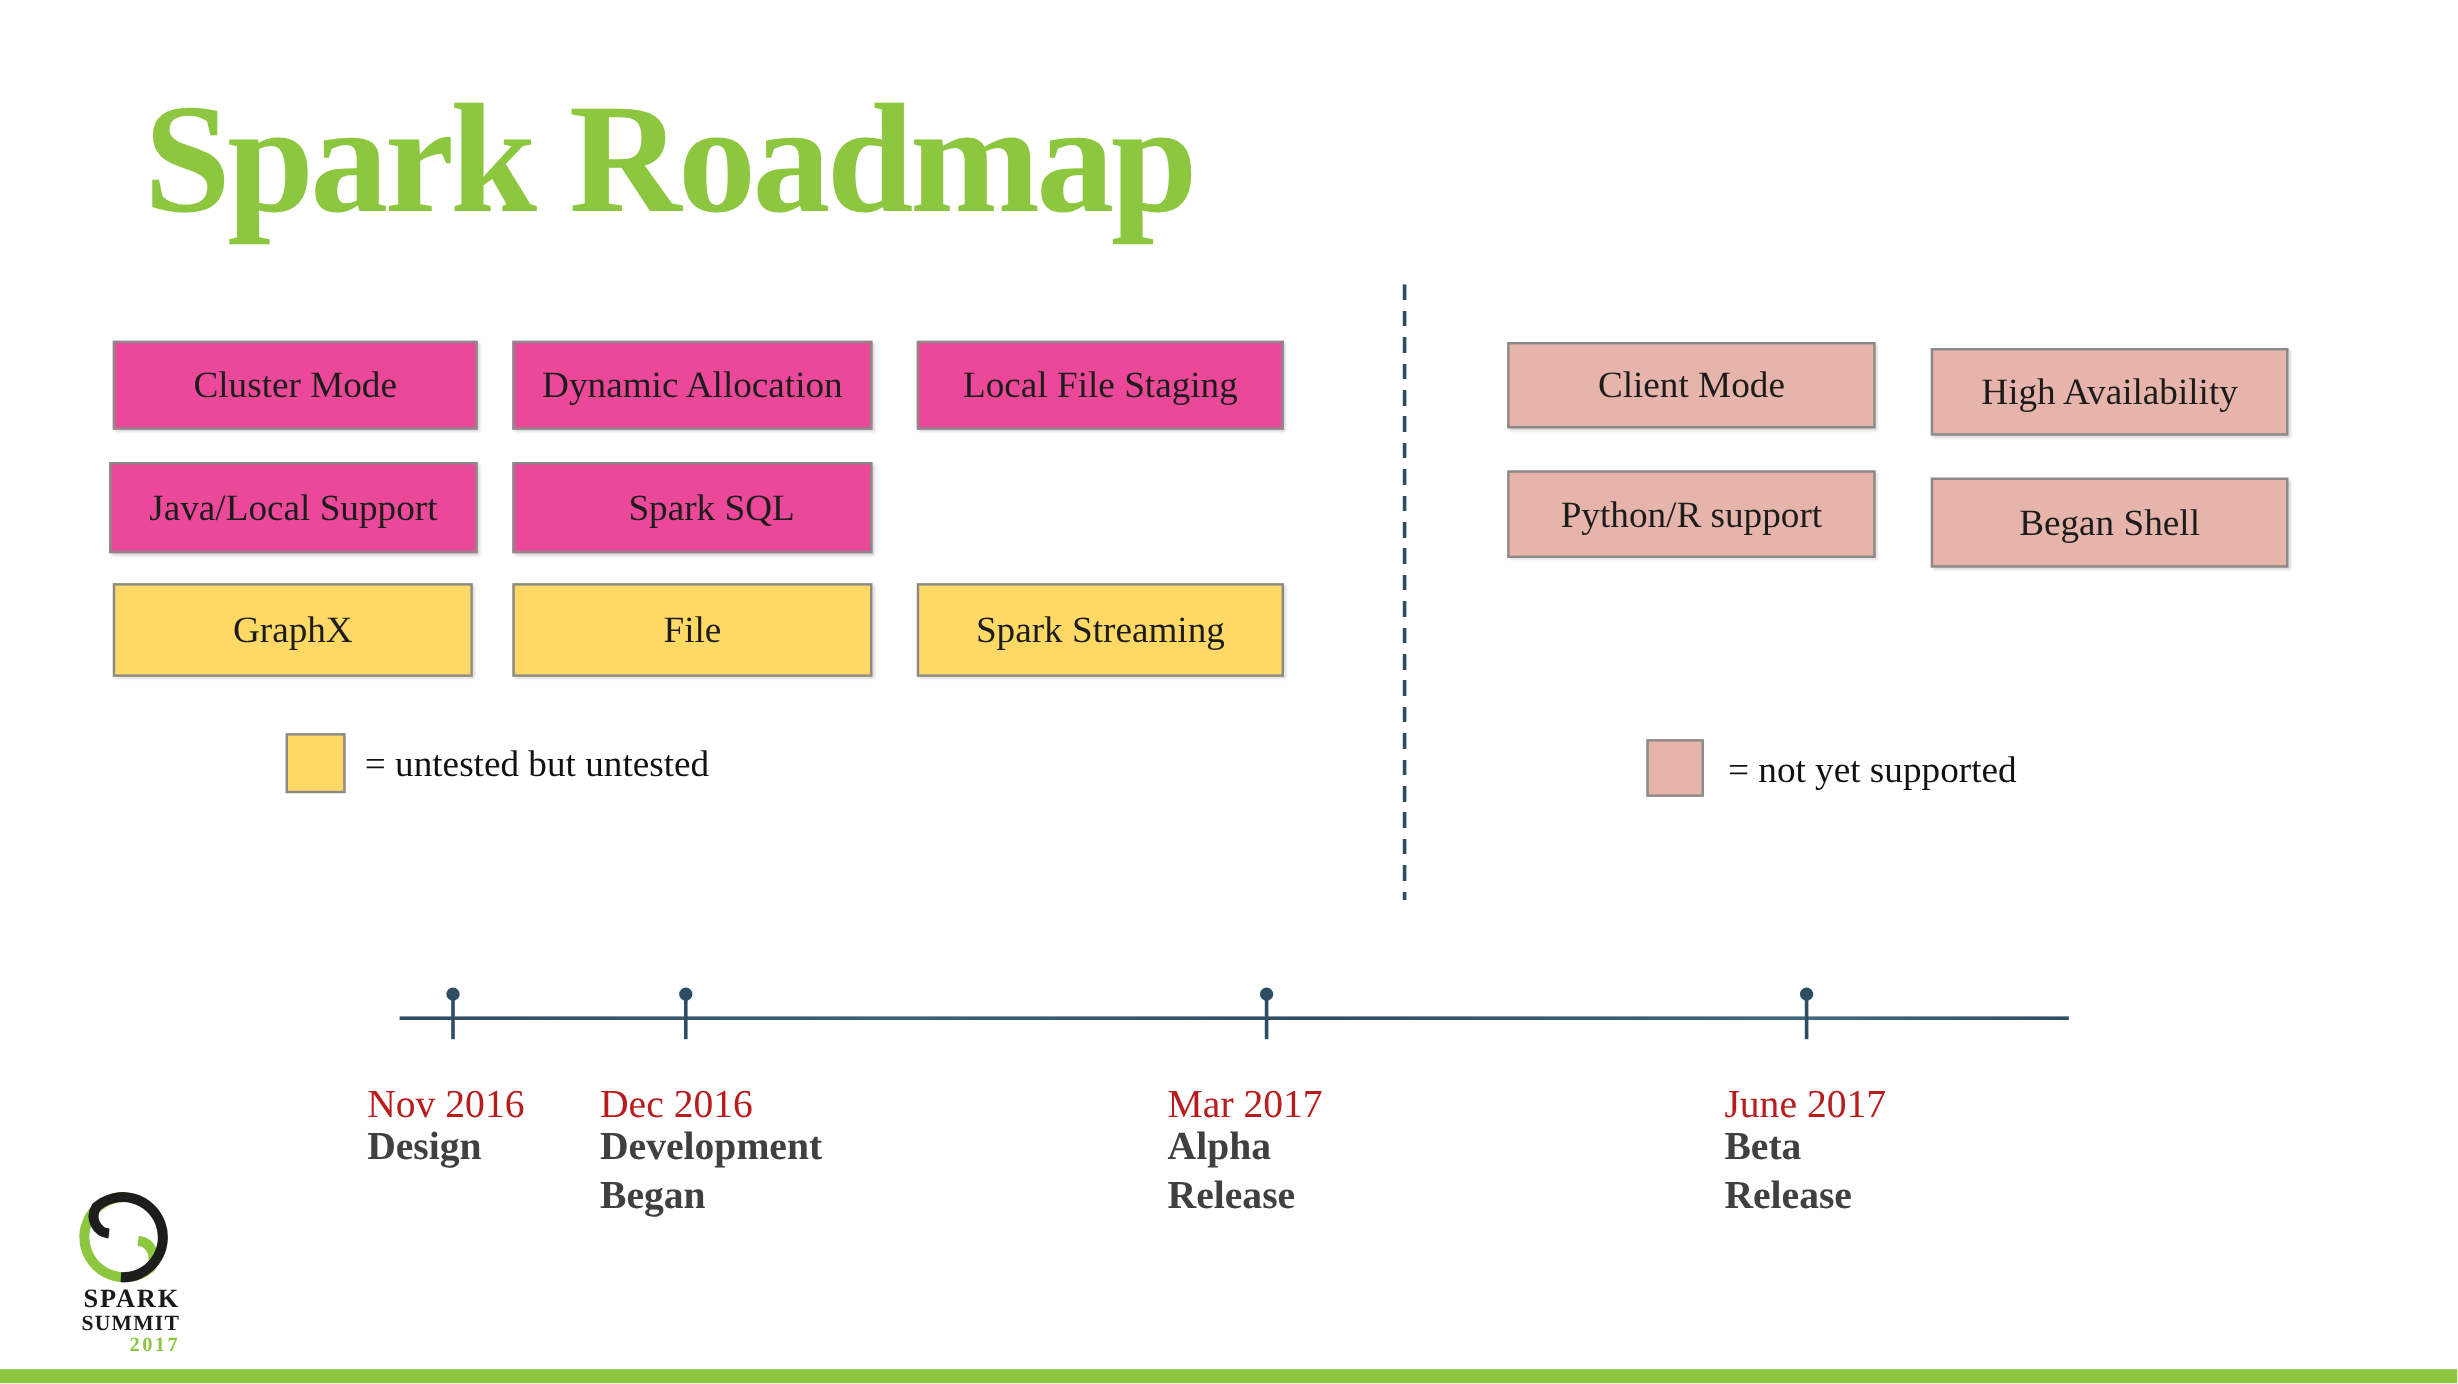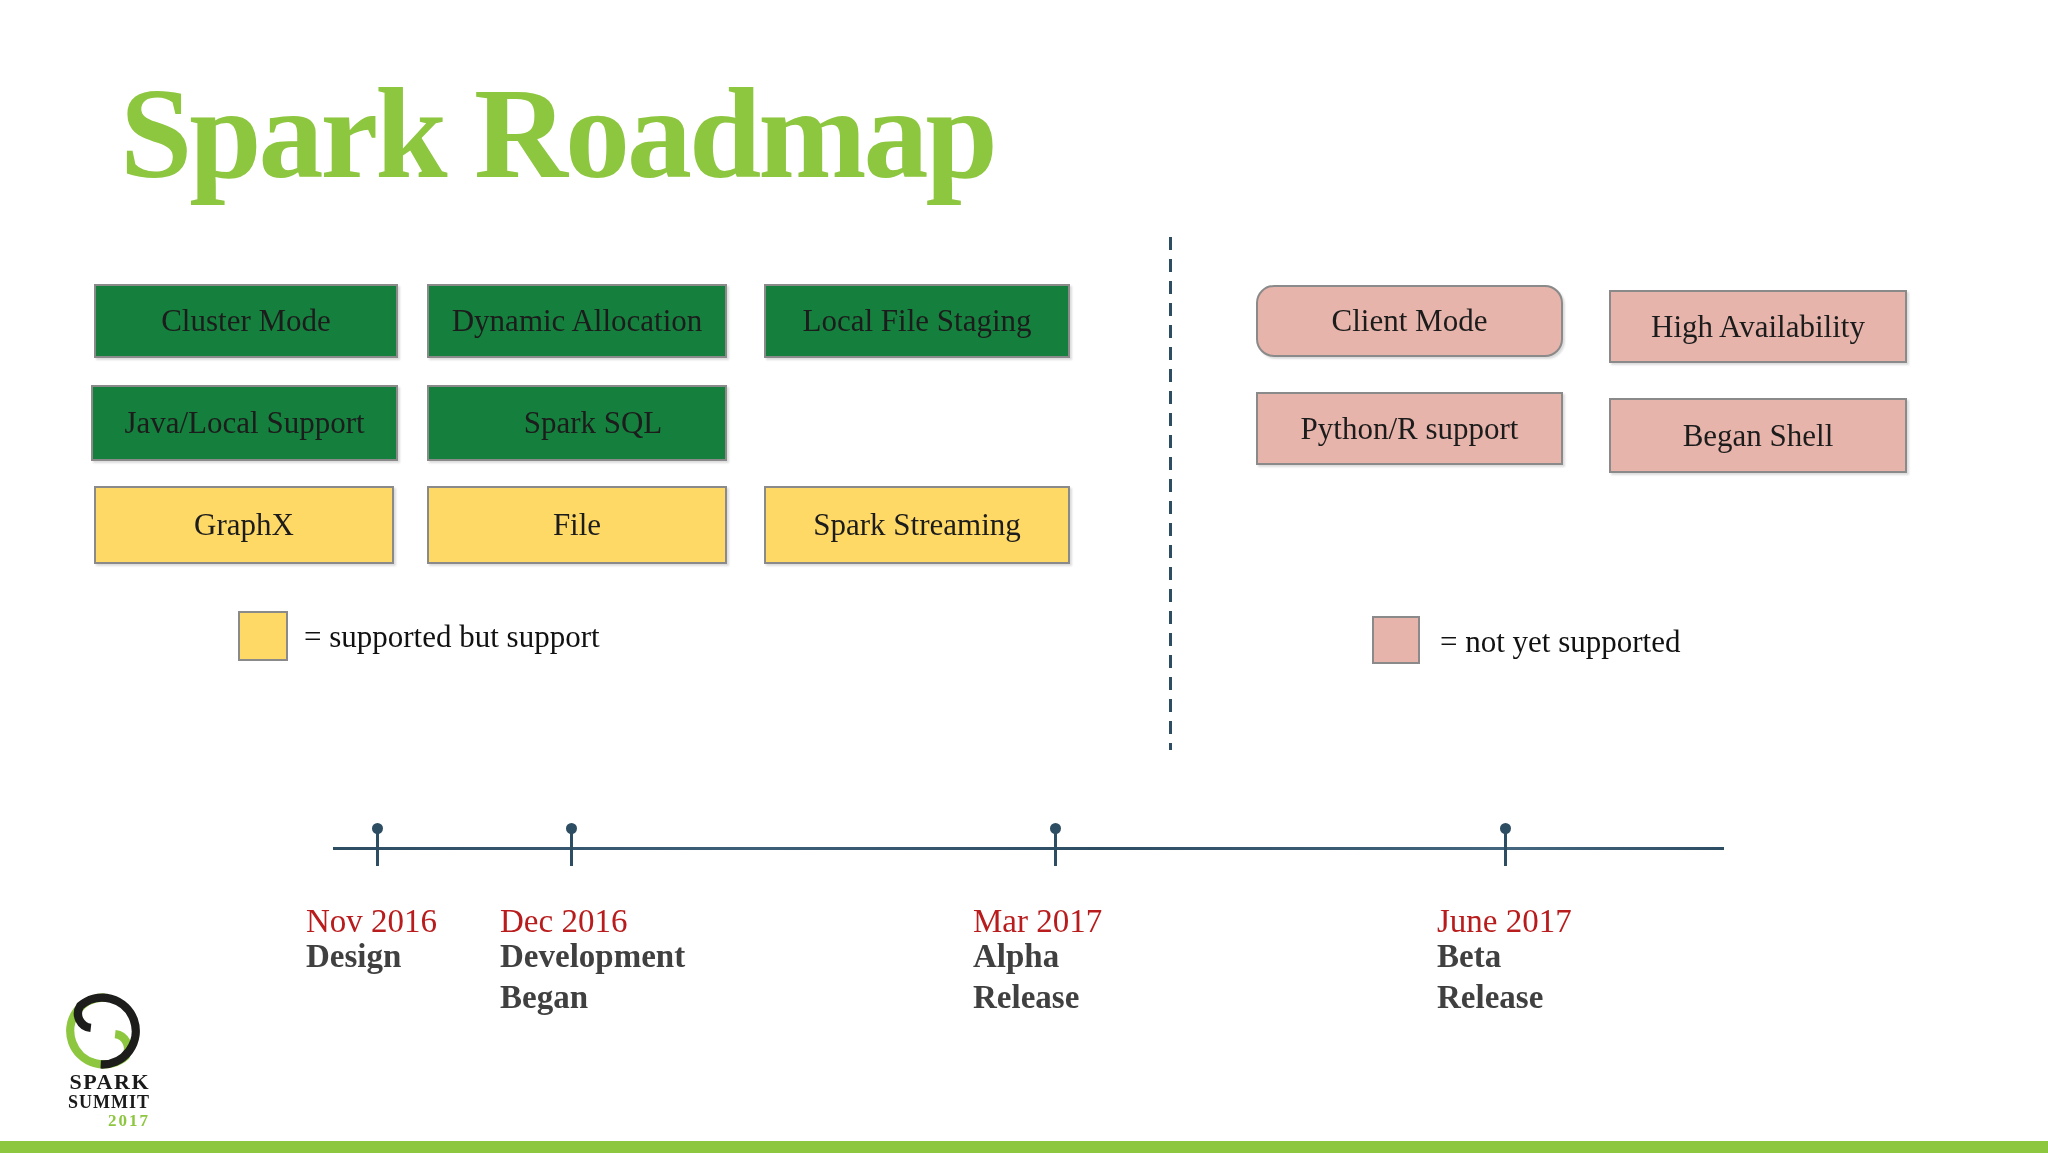--- a/index.html
+++ b/index.html
@@ -13,34 +13,34 @@
     font-size:130px;font-weight:bold;letter-spacing:-3px;line-height:1.1;
     color:#8dc63f;white-space:nowrap;
   }
   
   .fbox{
     position:absolute;display:flex;align-items:center;justify-content:center;
     border:2px solid #8a8a8a;box-sizing:border-box;
     font-size:31px;color:#1c1c1c;text-align:center;
     box-shadow:2px 2px 2px rgba(0,0,0,0.14);
   }
-  .green{background:#15803d;}
+  .green{background:#ec4899;}
   .yellow{background:#ffd966;}
   .pink{background:#e6b4aa;}
 
   .b-cluster{left:94px;top:284px;width:304px;height:74px;}
   .b-dynamic{left:427px;top:284px;width:300px;height:74px;}
   .b-localfile{left:764px;top:284px;width:306px;height:74px;}
   .b-javascala{left:91px;top:385px;width:307px;height:76px;}
   .b-sparksql{left:427px;top:385px;width:300px;height:76px;padding-left:32px;}
   .b-graphx{left:94px;top:486px;width:300px;height:78px;}
   .b-mlib{left:427px;top:486px;width:300px;height:78px;}
   .b-streaming{left:764px;top:486px;width:306px;height:78px;}
 
-  .b-clientmode{left:1256px;top:285px;width:307px;height:72px;border-radius:18px;}
+  .b-clientmode{left:1256px;top:285px;width:307px;height:72px;}
   .b-highavail{left:1609px;top:290px;width:298px;height:73px;}
   .b-pythonr{left:1256px;top:392px;width:307px;height:73px;}
   .b-sparkshell{left:1609px;top:398px;width:298px;height:75px;}
 
   
   .legend-swatch{
     position:absolute;box-sizing:border-box;border:2px solid #8a8a8a;
   }
   .sw-yellow{left:238px;top:611px;width:50px;height:50px;background:#ffd966;}
   .sw-pink{left:1372px;top:616px;width:48px;height:48px;background:#e6b4aa;}
@@ -108,21 +108,21 @@
   <div class="fbox yellow b-graphx">GraphX</div>
   <div class="fbox yellow b-mlib">File</div>
   <div class="fbox yellow b-streaming">Spark Streaming</div>
 
   <div class="fbox pink b-clientmode">Client Mode</div>
   <div class="fbox pink b-highavail">High Availability</div>
   <div class="fbox pink b-pythonr">Python/R support</div>
   <div class="fbox pink b-sparkshell">Began Shell</div>
 
   <div class="legend-swatch sw-yellow"></div>
-  <div class="legend-text lt-yellow">= supported but support</div>
+  <div class="legend-text lt-yellow">= untested but untested</div>
   <div class="legend-swatch sw-pink"></div>
   <div class="legend-text lt-pink">= not yet supported</div>
 
   <div class="divider"></div>
 
   <div class="tl-line"></div>
 
   <div class="tl-tick tick-1"></div>
   <div class="tl-dot dot-1"></div>
   <div class="tl-tick tick-2"></div>

